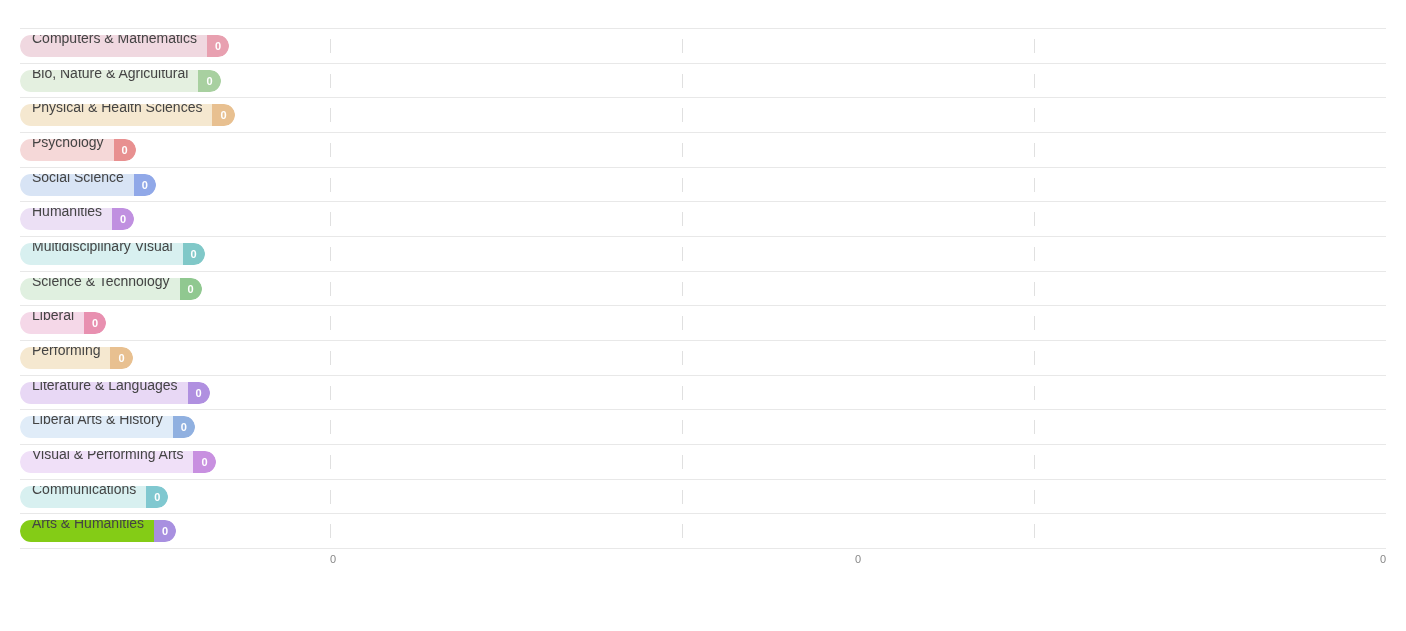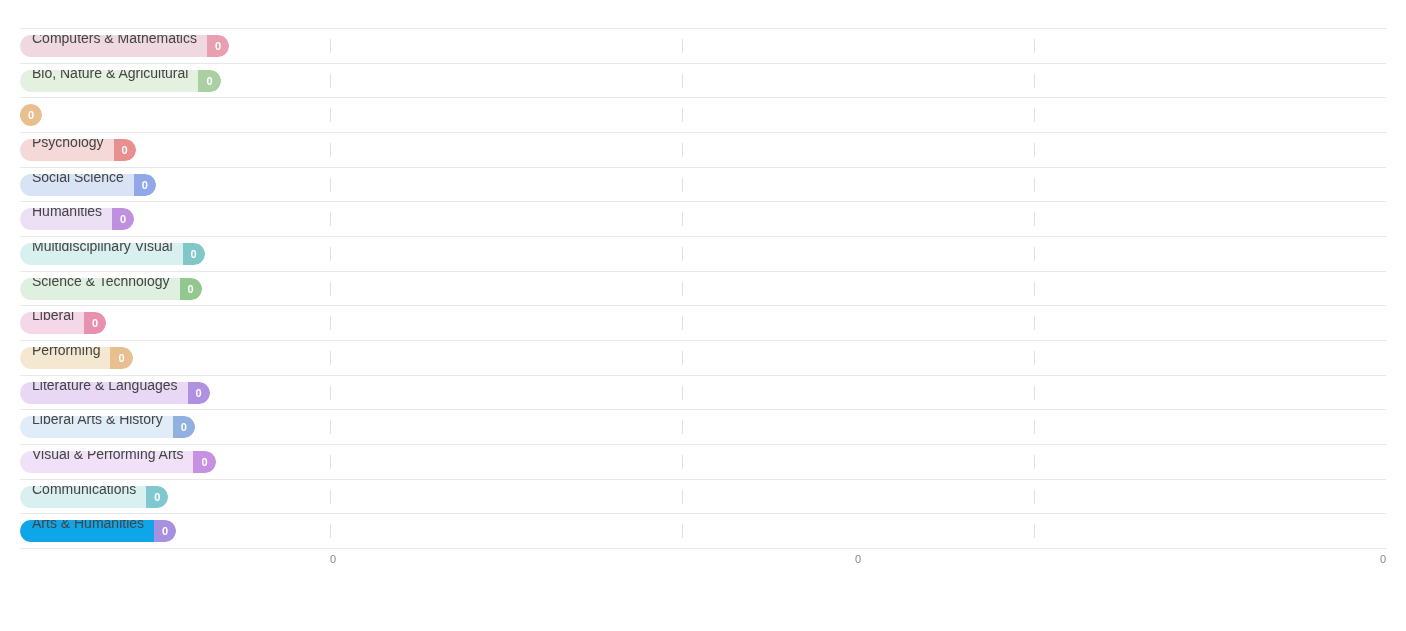--- a/index.html
+++ b/index.html
@@ -144,20 +144,21 @@
         <div class="bar-graph-area" style="position: relative;">
           <div class="grid-line" style="left: 0%;"></div>
           <div class="grid-line" style="left: 33.33%;"></div>
           <div class="grid-line" style="left: 66.66%;"></div>
           <div class="bar-fill" style="width: 0px; background: rgb(168, 208, 160);"></div>
         </div>
       </div>
       <div class="bar-row">
         <div class="bar-label-area">
           <div class="bar-pill">
+            <span class="pill-label" style="background: rgb(245, 232, 208);">Physical &amp; Health Sciences</span>
             <span class="pill-value" style="background: rgb(232, 192, 144);">0</span>
           </div>
         </div>
         <div class="bar-graph-area" style="position: relative;">
           <div class="grid-line" style="left: 0%;"></div>
           <div class="grid-line" style="left: 33.33%;"></div>
           <div class="grid-line" style="left: 66.66%;"></div>
           <div class="bar-fill" style="width: 0px; background: rgb(232, 192, 144);"></div>
         </div>
       </div>
@@ -311,21 +312,21 @@
         <div class="bar-graph-area" style="position: relative;">
           <div class="grid-line" style="left: 0%;"></div>
           <div class="grid-line" style="left: 33.33%;"></div>
           <div class="grid-line" style="left: 66.66%;"></div>
           <div class="bar-fill" style="width: 0px; background: rgb(128, 200, 208);"></div>
         </div>
       </div>
       <div class="bar-row">
         <div class="bar-label-area">
           <div class="bar-pill">
-            <span class="pill-label" style="background: #0ea5e9;">Arts &amp; Humanities</span>
+            <span class="pill-label" style="background: #84cc16;">Arts &amp; Humanities</span>
             <span class="pill-value" style="background: rgb(168, 144, 224);">0</span>
           </div>
         </div>
         <div class="bar-graph-area" style="position: relative;">
           <div class="grid-line" style="left: 0%;"></div>
           <div class="grid-line" style="left: 33.33%;"></div>
           <div class="grid-line" style="left: 66.66%;"></div>
           <div class="bar-fill" style="width: 0px; background: rgb(168, 144, 224);"></div>
         </div>
       </div>

